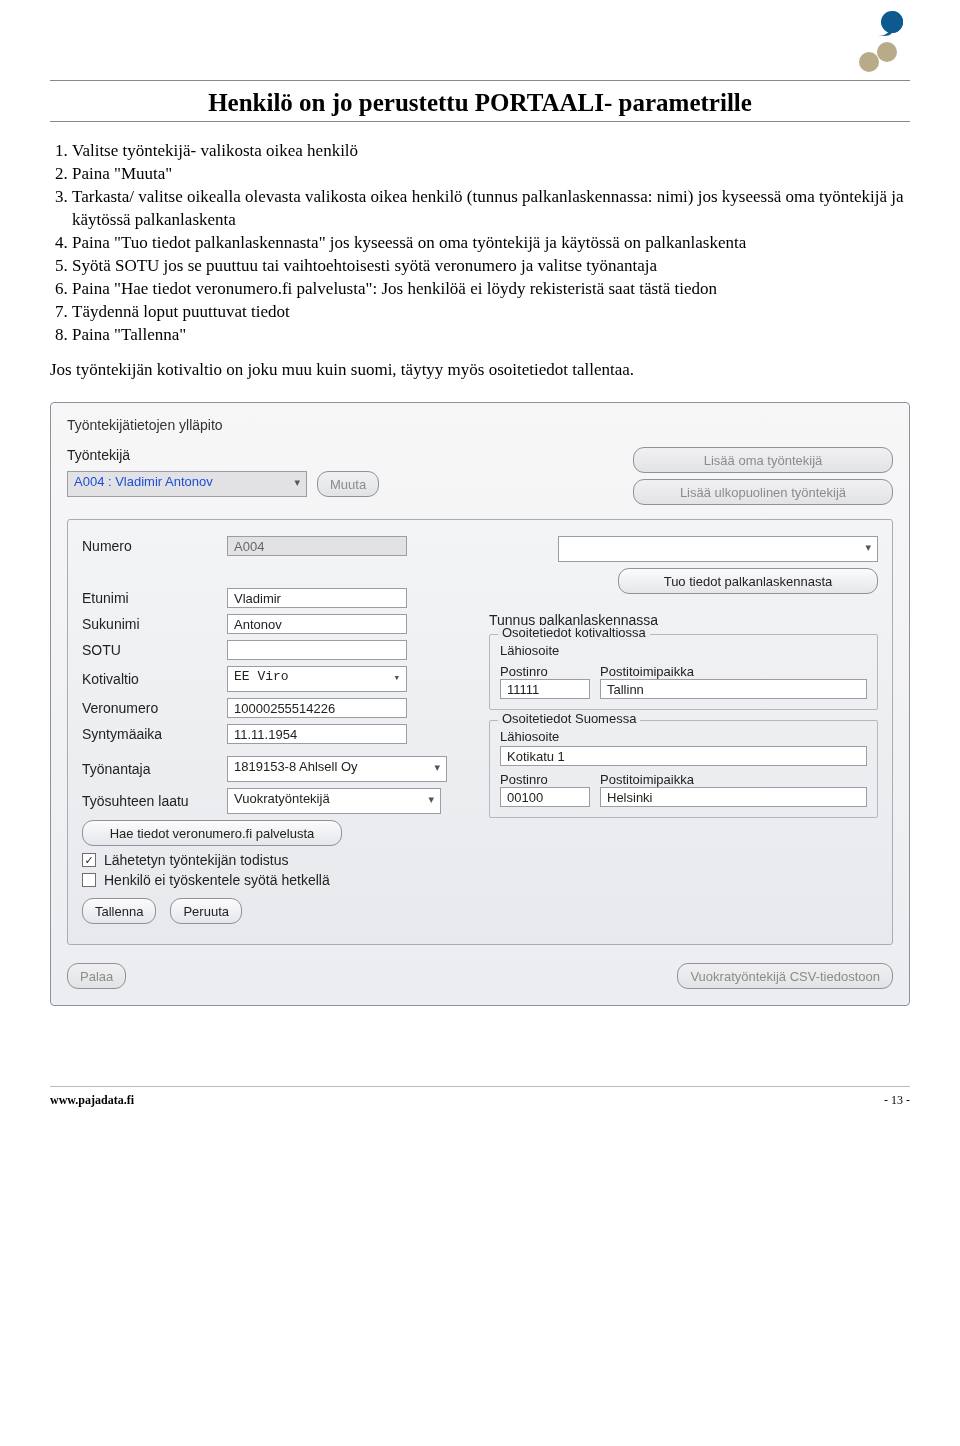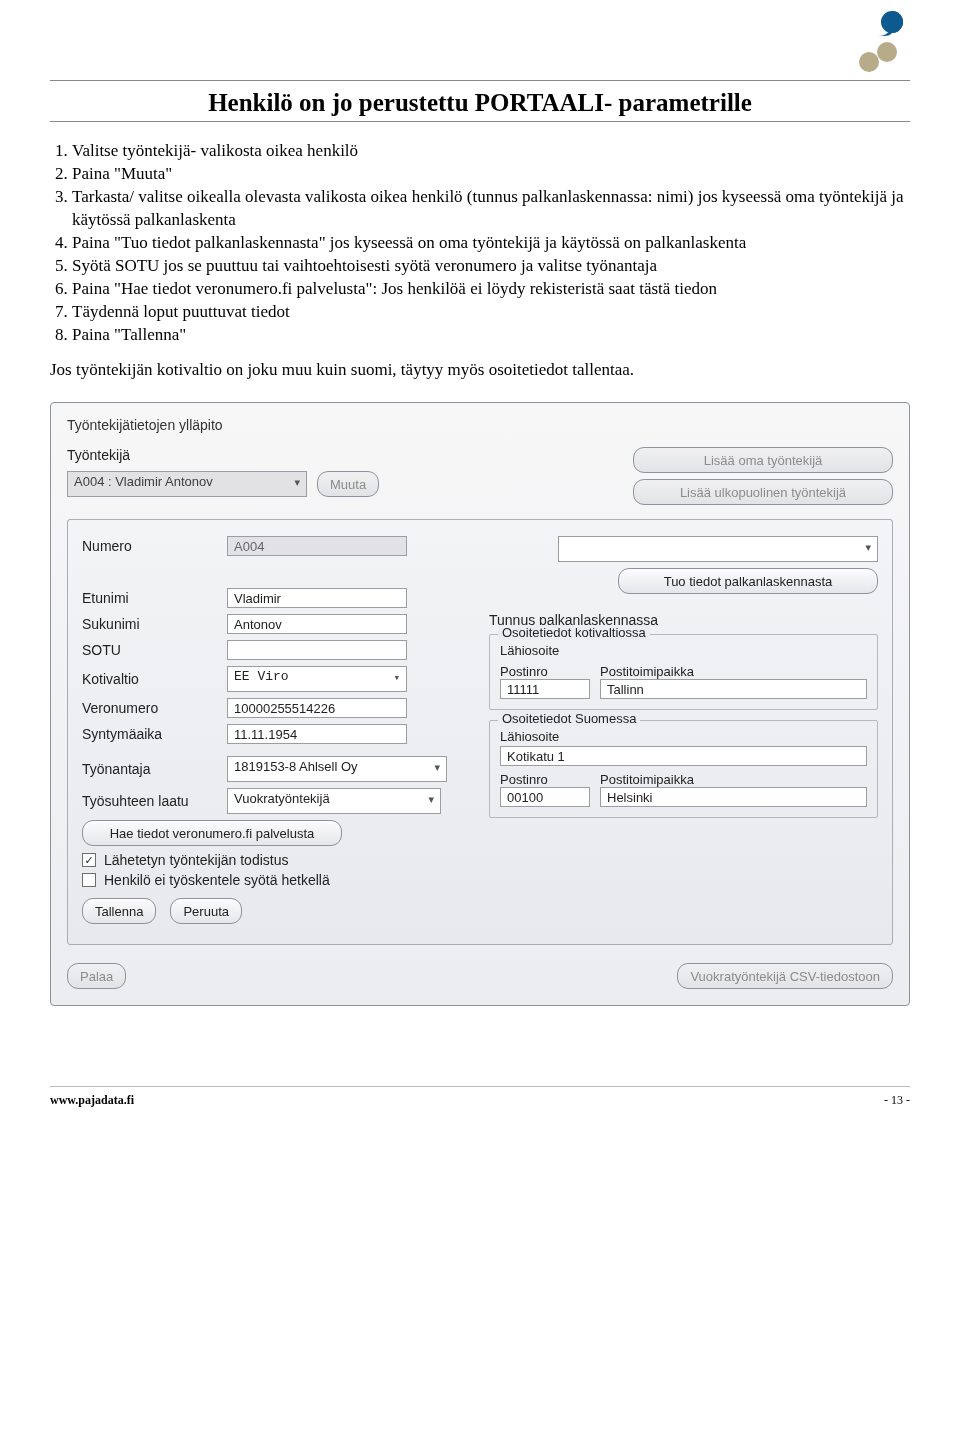--- a/index.html
+++ b/index.html
@@ -93,21 +93,21 @@
     font-family: Tahoma, Arial, sans-serif;
     position: relative;
   }
   .select::after {
     content: "▾";
     position: absolute;
     right: 6px; top: 4px;
     color: #555;
     font-size: 11px;
   }
-  .select.disabled { background:#e2e2e5; color:#404040; }
+  .select.disabled { background:#e2e2e5; color:#1d4ed8; }
   .input.disabled { background:#e2e2e5; color:#666; }
   .mono { font-family: "Courier New", monospace; }
   .btn {
     height: 26px;
     border: 1px solid #8e929c;
     background: linear-gradient(#fcfcfd,#e5e6ea);
     padding: 1px 12px;
     font-size: 13px;
     font-family: Tahoma, Arial, sans-serif;
     border-radius: 11px;

